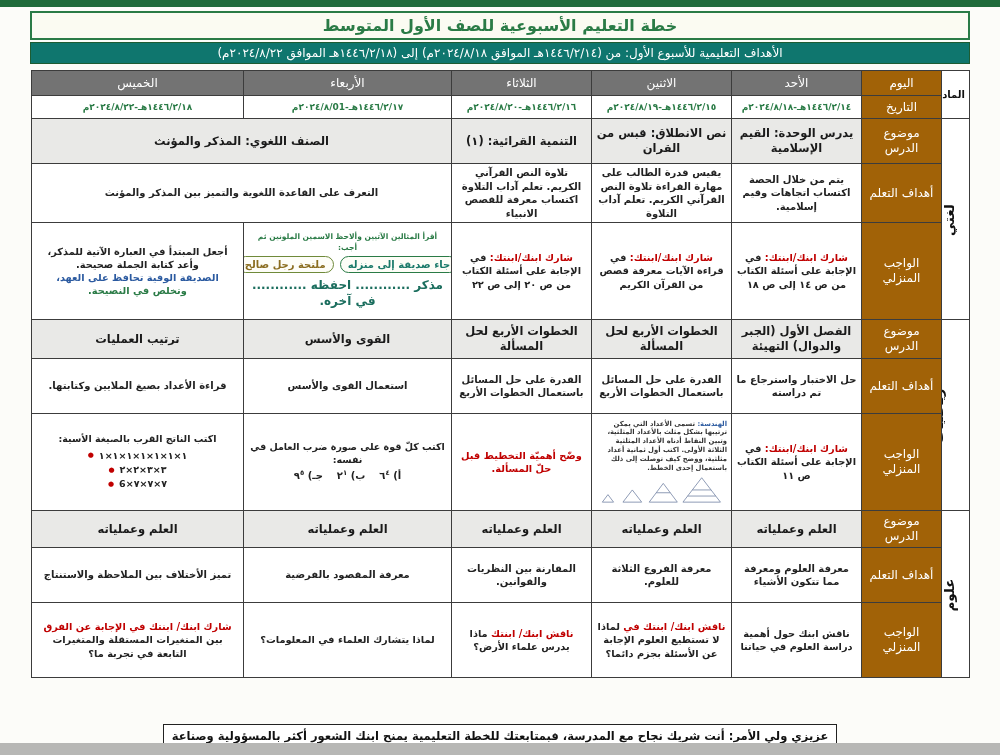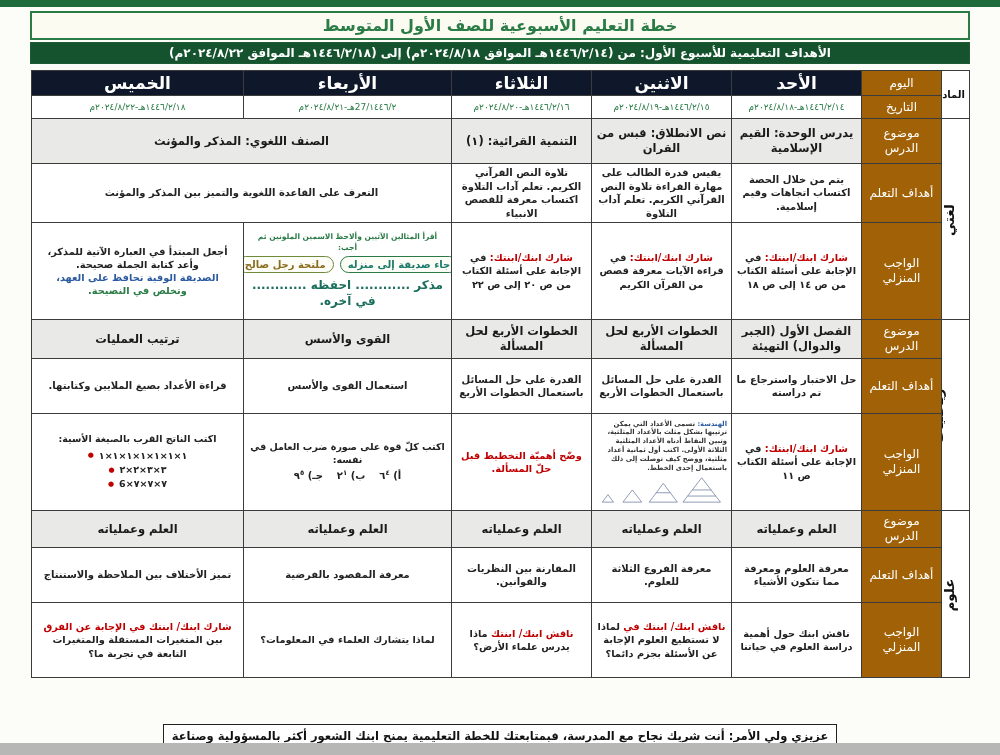--- a/index.html
+++ b/index.html
@@ -13,35 +13,35 @@
     position:absolute;top:0;left:0;width:1000px;height:743px;
     background:#fcfcf9;overflow:hidden;
   }
   .top-strip{height:7px;background:#1f6b3b;}
   .title-box{
     margin:4px 30px 0;border:2px solid #2a7b46;background:#fbfbf2;
     text-align:center;font-weight:bold;color:#2a7b46;font-size:16px;
     padding:3px 0;
   }
   .subtitle-bar{
-    margin:2px 30px 0;background:#14532d;color:#ffffff;border:1px solid #1d5c33;
-    text-align:center;font-weight:bold;font-size:12px;padding:3px 0;
+    margin:2px 30px 0;background:#0f766e;color:#ffffff;border:1px solid #1d5c33;
+    text-align:center;font-weight:normal;font-size:12px;padding:3px 0;
   }
   table.plan{
     border-collapse:collapse;table-layout:fixed;
     width:938px;margin:6px 30px 0;
     background:#ffffff;
   }
   table.plan td{
     border:1px solid #3c3c3c;padding:2px 4px;text-align:center;
     vertical-align:middle;overflow:hidden;
   }
   td.lbl{background:#a16207;color:#fff;font-weight:normal;font-size:12px;line-height:1.25;}
-  td.day{background:#0f172a;color:#fff;font-weight:bold;font-size:17px;}
-  td.date{color:#2a7b46;font-weight:normal;font-size:9px;}
+  td.day{background:#737373;color:#fff;font-weight:normal;font-size:12px;}
+  td.date{color:#2a7b46;font-weight:bold;font-size:9px;}
   td.subject-head{background:#fff;color:#111;font-weight:bold;font-size:10px;}
   td.subject{background:#fff;}
   .vert{display:inline-block;transform:rotate(-90deg);white-space:nowrap;
         font-weight:bold;font-size:13.5px;color:#111;}
   td.topic{background:#e9e9e7;font-weight:bold;font-size:11.5px;color:#1a1a1a;line-height:1.3;}
   td.obj{font-size:10px;font-weight:bold;color:#222;line-height:1.35;}
   td.hw{font-size:9.8px;font-weight:bold;color:#222;line-height:1.35;}
   .r-day td{height:20px;}
   .r-date td{height:18px;}
   .r-ltopic td{height:40px;}
@@ -108,21 +108,21 @@
       <td class="day">الثلاثاء</td>
       <td class="day">الأربعاء</td>
       <td class="day">الخميس</td>
     </tr>
 
     <tr class="r-date">
       <td class="lbl">التاريخ</td>
       <td class="date">١٤٤٦/٢/١٤هـ-٢٠٢٤/٨/١٨م</td>
       <td class="date">١٤٤٦/٢/١٥هـ-٢٠٢٤/٨/١٩م</td>
       <td class="date">١٤٤٦/٢/١٦هـ-٢٠٢٤/٨/٢٠م</td>
-      <td class="date">١٤٤٦/٢/27هـ-٢٠٢٤/٨/٢١م</td>
+      <td class="date">١٤٤٦/٢/١٧هـ-٢٠٢٤/٨/01م</td>
       <td class="date">١٤٤٦/٢/١٨هـ-٢٠٢٤/٨/٢٢م</td>
     </tr>
 
     <tr class="r-ltopic">
       <td class="subject" rowspan="3"><div class="vert">لغتي</div></td>
       <td class="lbl">موضوع الدرس</td>
       <td class="topic">يدرس الوحدة: القيم الإسلامية</td>
       <td class="topic">نص الانطلاق: قبس من القران</td>
       <td class="topic">التنمية القرائية: (١)</td>
       <td class="topic" colspan="2">الصنف اللغوي: المذكر والمؤنث</td>

